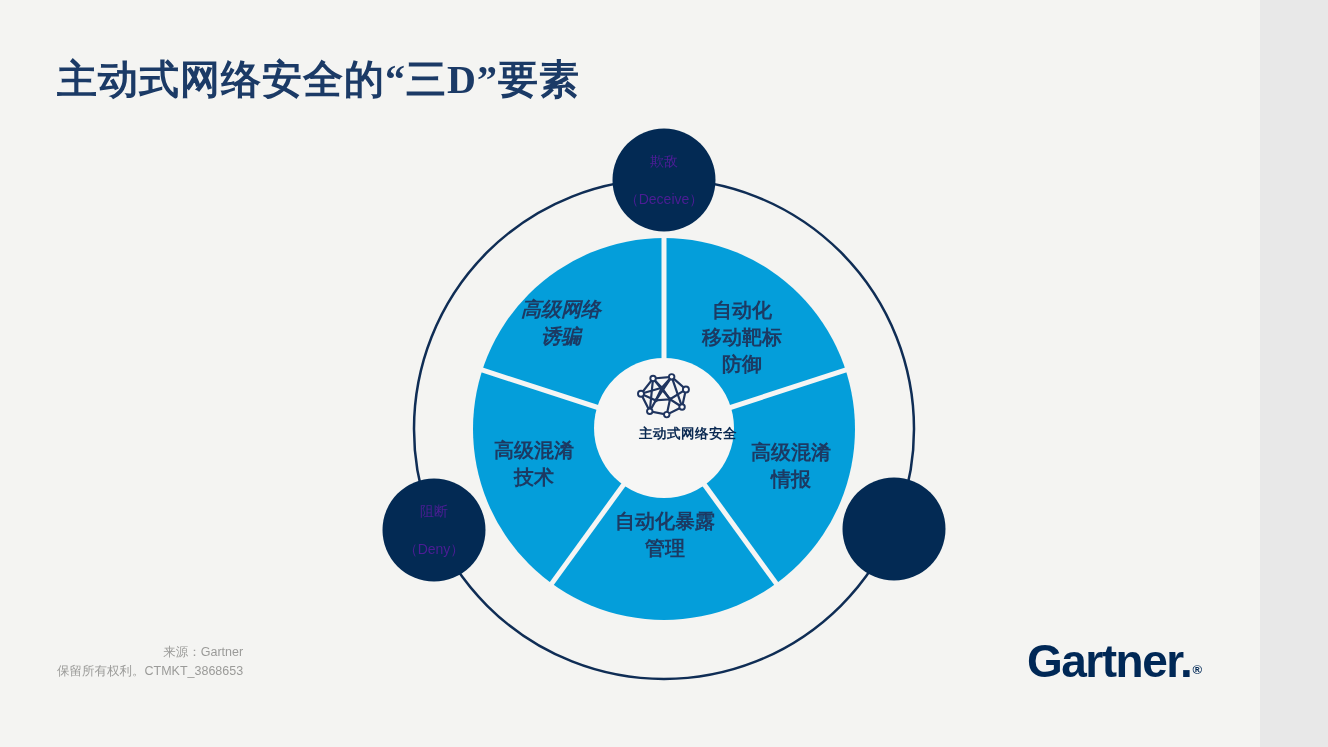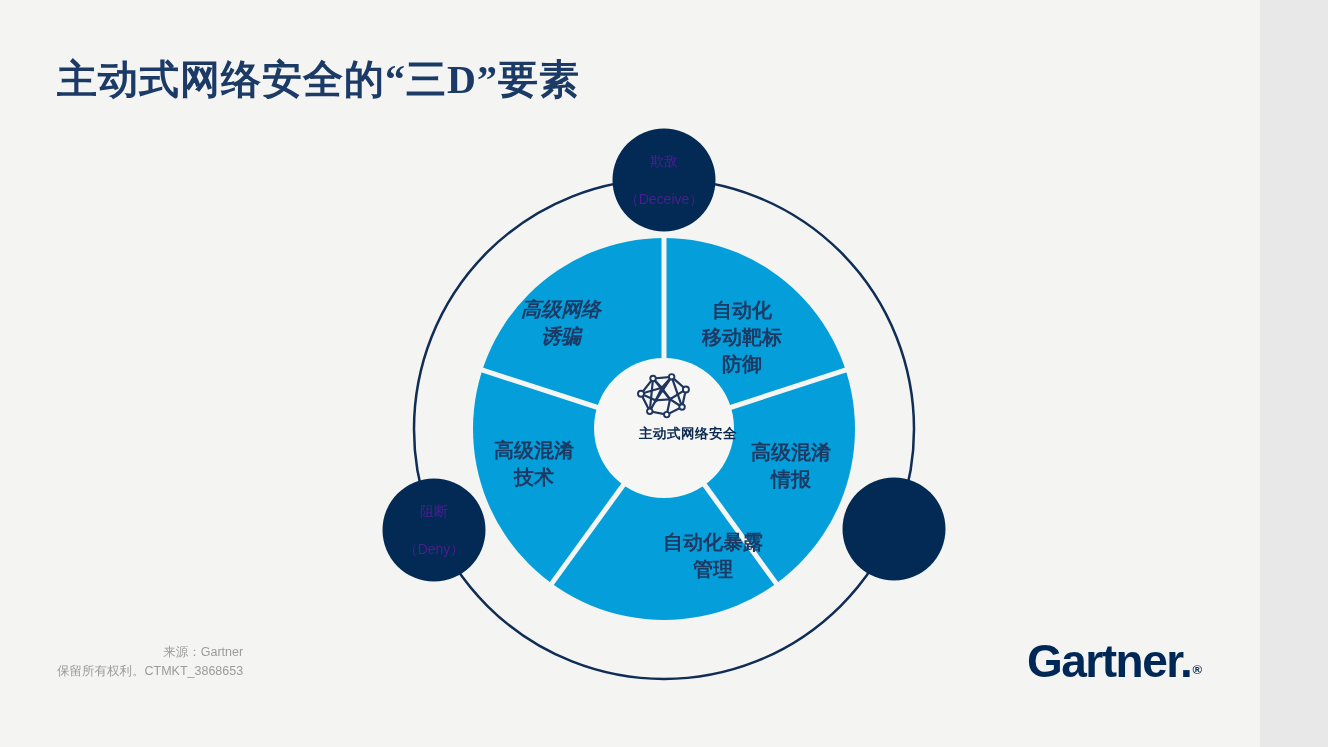--- a/index.html
+++ b/index.html
@@ -151,21 +151,21 @@
 
   <div class="lbl center-lbl" style="left:688px; top:434px;">主动式网络安全</div>
 
   <div class="lbl segment-lbl" style="left:561px; top:323px;font-style:italic;">高级网络
 诱骗</div>
   <div class="lbl segment-lbl" style="left:742px; top:337px;">自动化
 移动靶标
 防御</div>
   <div class="lbl segment-lbl" style="left:791px; top:466px;">高级混淆
 情报</div>
-  <div class="lbl segment-lbl" style="left:665px; top:556px;margin-left:48px;">自动化暴露
+  <div class="lbl segment-lbl" style="left:665px; top:535px;">自动化暴露
 管理</div>
   <div class="lbl segment-lbl" style="left:534px; top:464px;">高级混淆
 技术</div>
 
   <div class="lbl node-lbl" style="left:664px; top:180px;">
     <span>欺敌</span>
     <span>（Deceive）</span>
   </div>
   <div class="lbl node-lbl" style="left:434px; top:530px;">
     <span>阻断</span>

